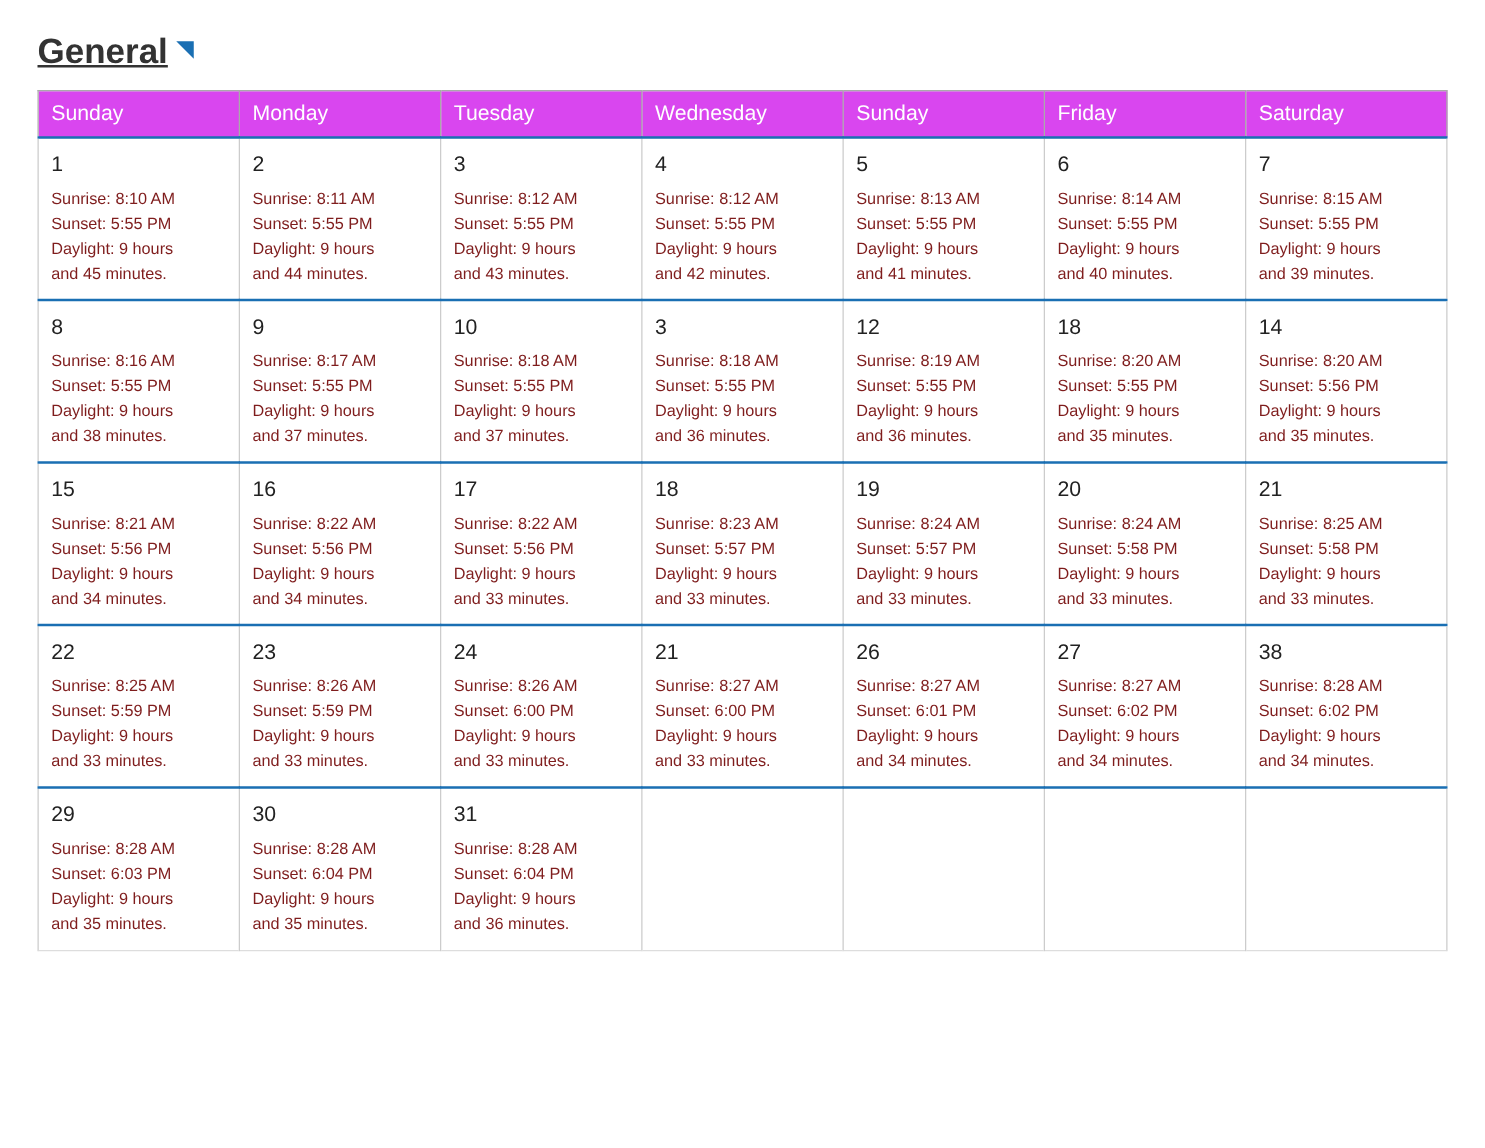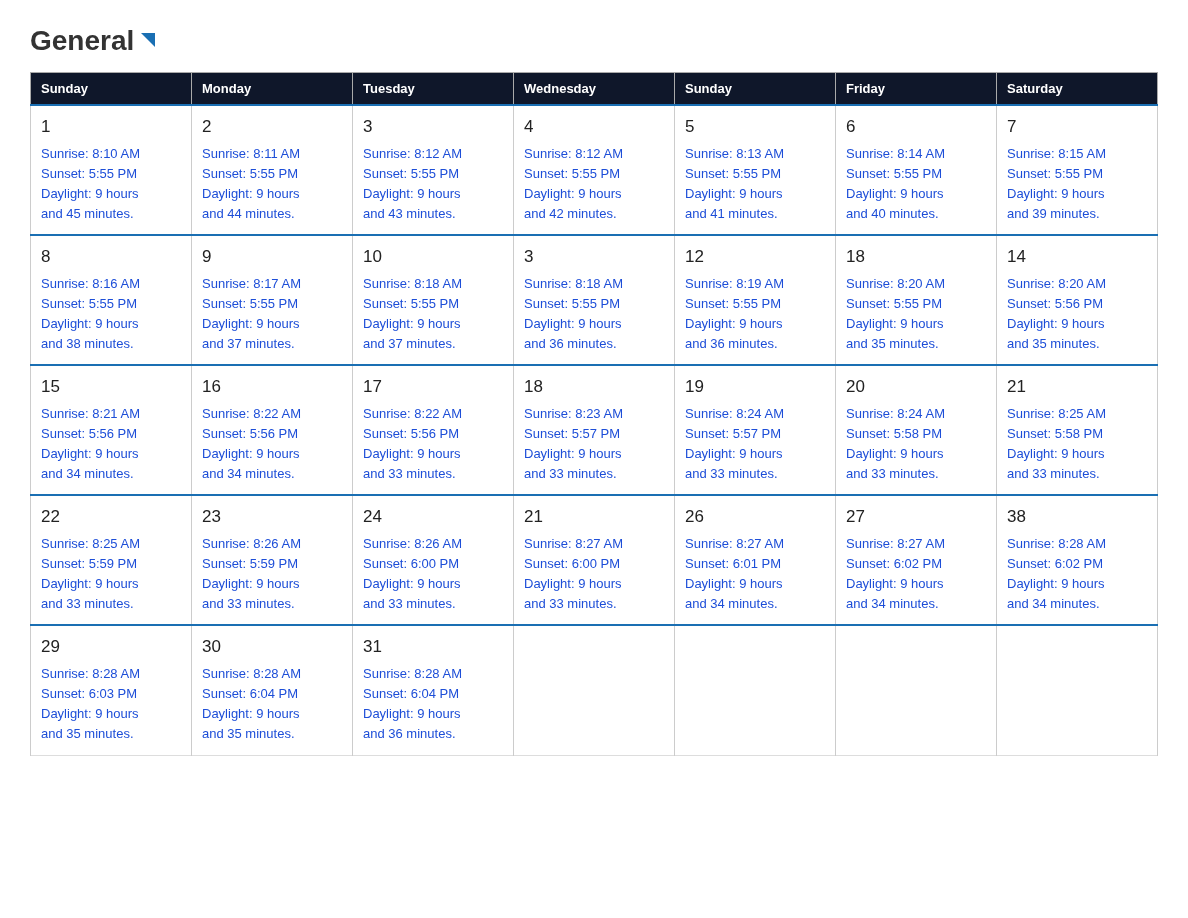--- a/index.html
+++ b/index.html
@@ -20,20 +20,21 @@
       display: flex;
       flex-direction: column;
       align-items: flex-start;
     }
     .logo-general {
       font-size: 28px;
       font-weight: bold;
       color: #333;
       display: flex;
       align-items: center;
+      text-decoration: underline;
     }
     .logo-blue-text {
       color: #1a6fb3;
       font-size: 28px;
       font-weight: bold;
       margin-top: -6px;
       padding-left: 2px;
     }
     .title-section {
       text-align: right;
@@ -48,24 +49,24 @@
       font-size: 22px;
       color: #444;
       margin-top: 4px;
     }
     table {
       width: 100%;
       border-collapse: collapse;
       table-layout: fixed;
     }
     thead tr th {
-      background-color: #0f172a;
+      background-color: #d946ef;
       color: #fff;
-      font-size: 13px;
-      font-weight: bold;
+      font-size: 17px;
+      font-weight: normal;
       padding: 8px 10px;
       text-align: left;
       border: 1px solid #aaa;
     }
     tbody tr td {
       vertical-align: top;
       padding: 8px 10px;
       border-left: 1px solid #ccc;
       border-right: 1px solid #ccc;
       font-size: 13.5px;
@@ -79,21 +80,21 @@
     }
     .day-number {
       font-size: 17px;
       font-weight: normal;
       display: block;
       margin-bottom: 4px;
       color: #222;
     }
     .day-info {
       font-size: 13px;
-      color: #1d4ed8;
+      color: #7f1d1d;
       line-height: 1.55;
     }
     .empty-cell {
       background: #fff;
     }
   </style>
 </head>
 <body>
 
 <div class="header">

